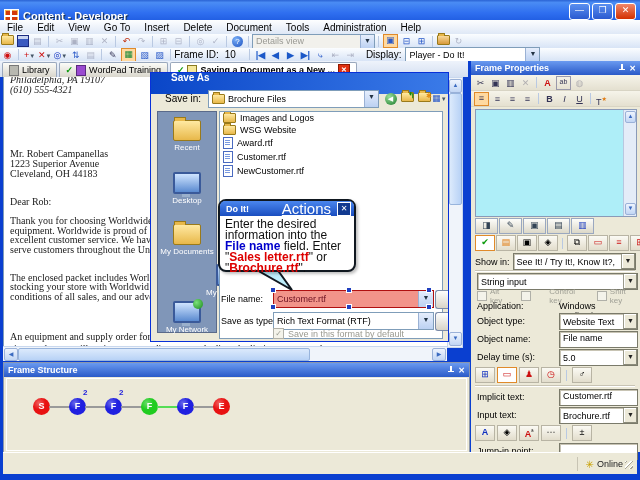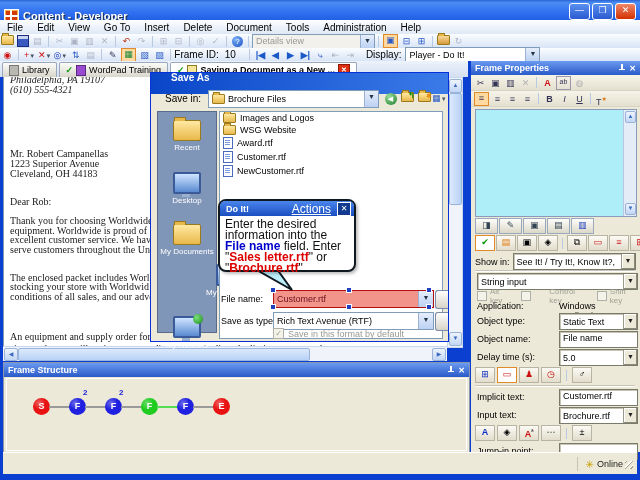--- a/index.html
+++ b/index.html
@@ -81,21 +81,21 @@
   .sd-combo .arr{position:absolute;right:0;top:0;width:14px;height:100%;background:linear-gradient(#e6eefc,#bcd1f2);border-left:1px solid #9ab1d4;color:#234;font-size:7px;text-align:center;line-height:14px;}
   #sd-filename-combo{background:#f2948a;border:1px solid #b01010;color:#6a1020;}
   .handle{position:absolute;width:4px;height:4px;background:#2040c0;border:1px solid #fff;z-index:5;}
   #sd-checkbox-row{position:absolute;left:122px;top:255px;color:#9a9a90;font-size:9px;display:flex;align-items:center;gap:4px;}
   .cb{width:9px;height:9px;border:1px solid #b0b0a8;background:#f4f3ea;color:#9a9a90;font-size:8px;line-height:9px;text-align:center;}
   .btn-stub{position:absolute;width:12px;height:17px;background:linear-gradient(#fefefe,#d8d4c8);border:1px solid #7a8aa8;border-right:none;border-radius:3px 0 0 3px;}
   
   #doit{left:170px;top:199px;width:134px;height:69px;background:#ffffff;border:2px solid #101820;border-radius:8px;z-index:6;box-shadow:2px 2px 3px rgba(0,0,0,.25);margin-left:48px;}
   #doit-header{height:15px;background:linear-gradient(180deg,#4a86ee,#1a4ec0);border-radius:5px 5px 0 0;display:flex;align-items:center;padding:0 3px 0 6px;}
   #doit-title{color:#fff;font-weight:bold;font-size:9px;flex:0 0 auto;}
-  #doit-actions{color:#fff;font-size:12px;text-decoration:underline;margin-left:auto;margin-right:6px;}
+  #doit-actions{color:#fff;font-size:15px;text-decoration:underline;margin-left:auto;margin-right:6px;}
   #doit-close{width:12px;height:12px;background:#123a90;border:1px solid #fff;color:#fff;font-size:8px;line-height:11px;text-align:center;}
   #doit-body{padding:3px 5px;font-size:12px;line-height:11px;color:#101010;}
   #doit-tail{position:absolute;left:230px;top:264px;width:70px;height:30px;z-index:5;}
   
   #rpanel{left:468px;top:61px;width:169px;height:391px;background:#ece9d8;border-left:3px solid #0a3fd0;}
   .ptitle{height:14px;background:linear-gradient(#6a9af0,#2a5ac8);color:#fff;font-weight:bold;font-size:9px;display:flex;align-items:center;padding:0 4px;}
   .ptitle .pt-icons{margin-left:auto;display:flex;gap:3px;color:#fff;font-size:8px;}
   .pin{display:inline-block;width:8px;height:8px;position:relative;}
   .pin::before{content:"";position:absolute;left:3px;top:0;width:2px;height:5px;background:#fff;}
   .pin::after{content:"";position:absolute;left:1px;top:5px;width:6px;height:1px;background:#fff;}
@@ -289,21 +289,21 @@
           <div>Desktop</div>
         </div>
         <div class="place" style="top: 112px;">
           <span class="pico ico-bigfolder"></span>
           <div>My Documents</div>
         </div>
         <div class="place" style="top: 152px; padding-left: 43px;">
           <span class="pico ico-monitor"></span>
           <div>My Computer</div>
         </div>
-        <div class="place" style="top: 204px;">
+        <div class="place" style="top: 189px;">
           <span class="pico ico-monitor ico-net"></span>
           <div>My Network</div>
         </div>
       </div>
     <div id="sd-filelist">
         <div class="file-row">
           <span class="folder-ico"></span>
           <span>Images and Logos</span>
         </div>
         <div class="file-row">
@@ -323,21 +323,21 @@
           <span>NewCustomer.rtf</span>
         </div>
       </div>
     <span class="sd-row-label" style="top:221px">File name:</span>
     <div id="sd-filename-combo" class="sd-combo" style="top:217px">
       <span>Customer.rtf</span>
       <span class="arr">▼</span>
     </div>
     <span class="sd-row-label" style="top:243px">Save as type:</span>
     <div class="sd-combo" style="top:239px">
-      <span>Rich Text Avenue (RTF)</span>
+      <span>Rich Text Format (RTF)</span>
       <span class="arr">▼</span>
     </div>
     <div id="sd-checkbox-row">
       <span class="cb">✓</span>
       <span>Save in this format by default</span>
     </div>
     <div class="btn-stub" style="right:0;top:217px"></div>
     <div class="btn-stub" style="right:0;top:239px"></div>
 
     <div class="handle" style="left:119px;top:214px"></div>
@@ -449,21 +449,21 @@
         </span>
         <span style="display: flex; align-items: center; gap: 3px;">
           <span class="cb"></span>
           <span>Shift key</span>
         </span>
       </div>
     <span class="form-label" style="top:240px">Application:</span>
     <span class="form-label" style="left:88px;top:240px">Windows Application</span>
     <span class="form-label" style="top:255px">Object type:</span>
     <div class="form-ctl classic-combo" style="top:252px">
-      <span>Static Text</span>
+      <span>Website Text</span>
       <span class="carr">▼</span>
     </div>
     <span class="form-label" style="top:273px">Object name:</span>
     <div class="form-ctl tinput" style="top:270px">File name</div>
     <span class="form-label" style="top:291px">Delay time (s):</span>
     <div class="form-ctl classic-combo" style="top:288px">
       <span>5.0</span>
       <span class="carr">▼</span>
     </div>
     <div class="fp-iconrow" style="top:306px">

